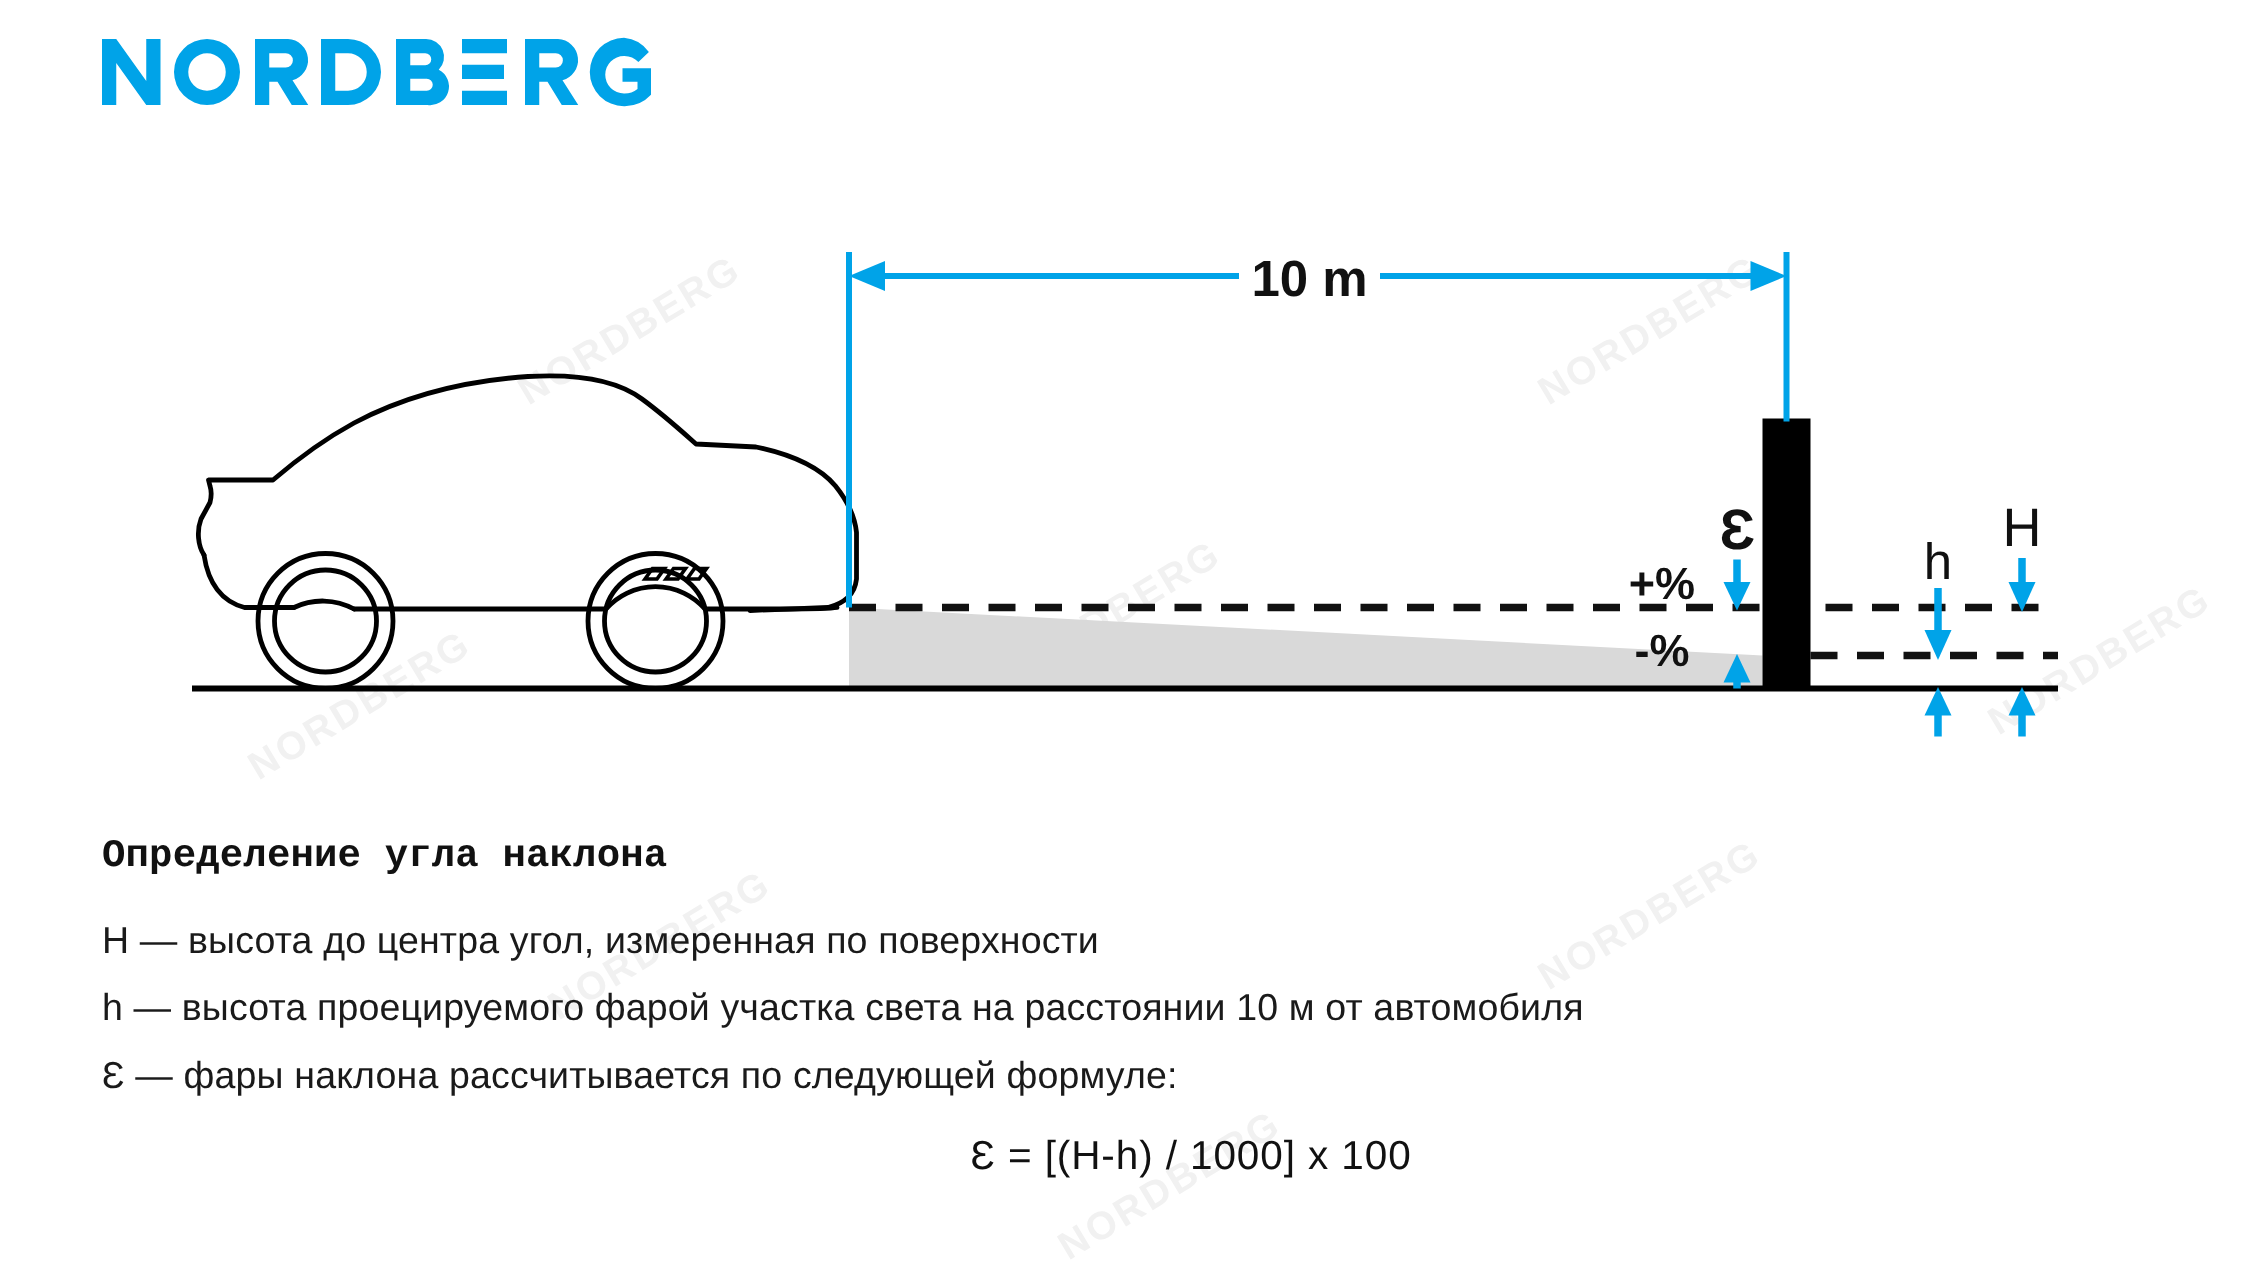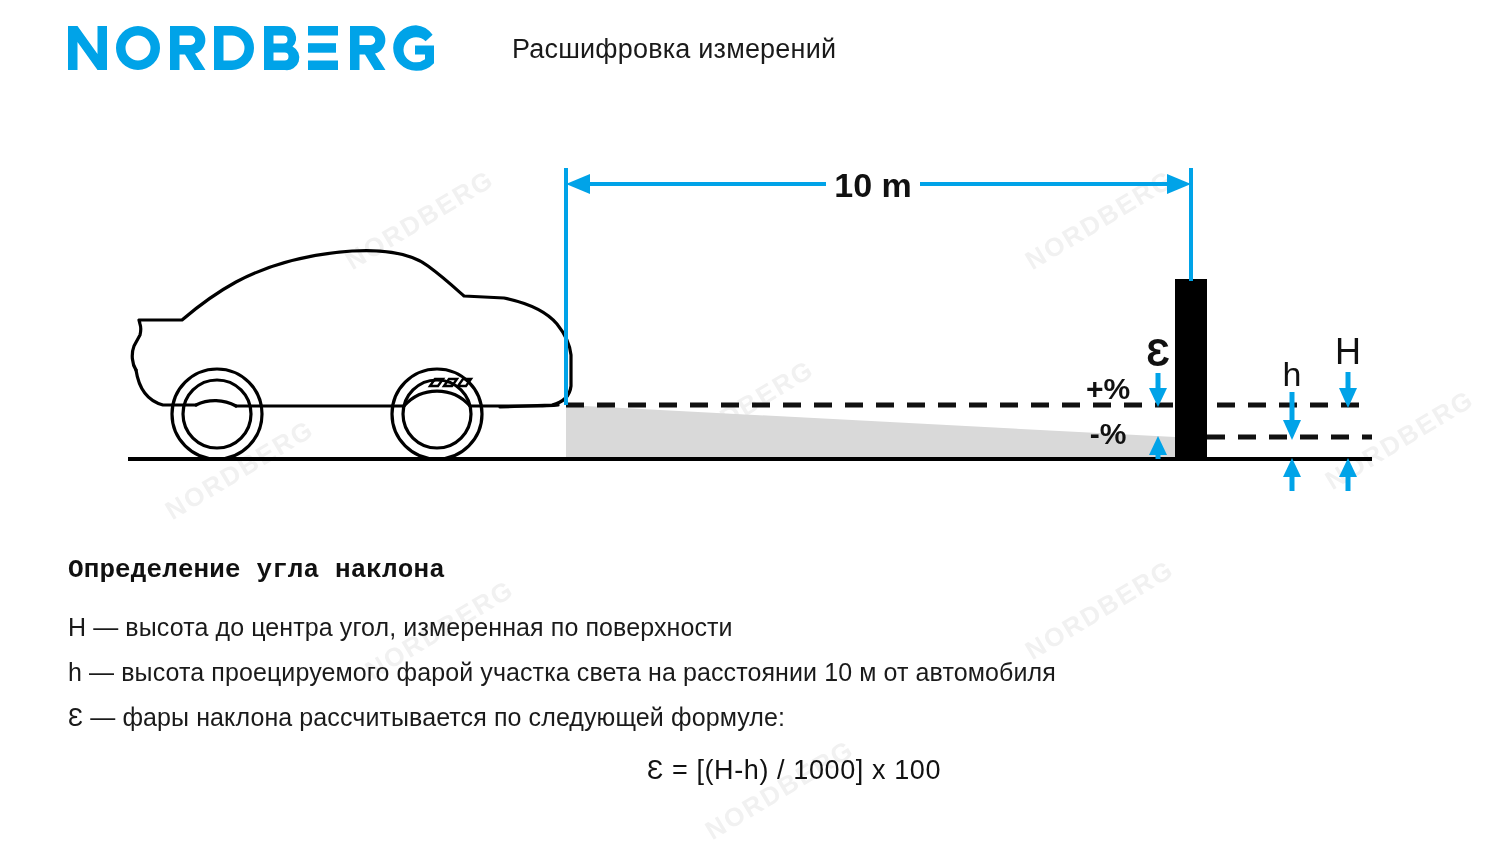--- a/index.html
+++ b/index.html
@@ -137,21 +137,20 @@
       <path d="M240 2 h30 v9.5 h-30 z"></path>
       <path d="M240 19.2 h28 v9.5 h-28 z"></path>
       <path d="M240 36.5 h30 v9.5 h-30 z"></path>
 
       <path d="M282 2 h22 a14 14 0 0 1 3 27.5 l10.5 16.5 h-11 l-9.5 -15.5 h-5.5 V46 H282 z M291.5 11.5 v9.5 h11 a4.75 4.75 0 0 0 0 -9.5 z"></path>
 
       <path d="M348 1.2 a22 22 0 1 0 0 45.6 a24 24 0 0 0 18 -7.6 V21.5 h-19 v9 h10 v4.8 a14 14 0 0 1 -9 3 a12.5 12.5 0 0 1 0 -25 a13 13 0 0 1 9.6 4 l7 -6.6 a23 23 0 0 0 -16.6 -9.5 z"></path>
     </g>
   </svg>
 
-  <div class="header-title">Расшифровка измерений</div>
 </div>
 
 <svg class="diagram" viewBox="0 0 1500 420" width="1500" height="420">
 
   <polygon points="566,309 1175,341 1175,363 566,363" fill="#d9d9d9"></polygon>
 
   <line x1="128" y1="363" x2="1372" y2="363" stroke="#000000" stroke-width="4"></line>
 
   <g fill="none" stroke="#000000" stroke-width="3.2" stroke-linejoin="round" stroke-linecap="round">
 

